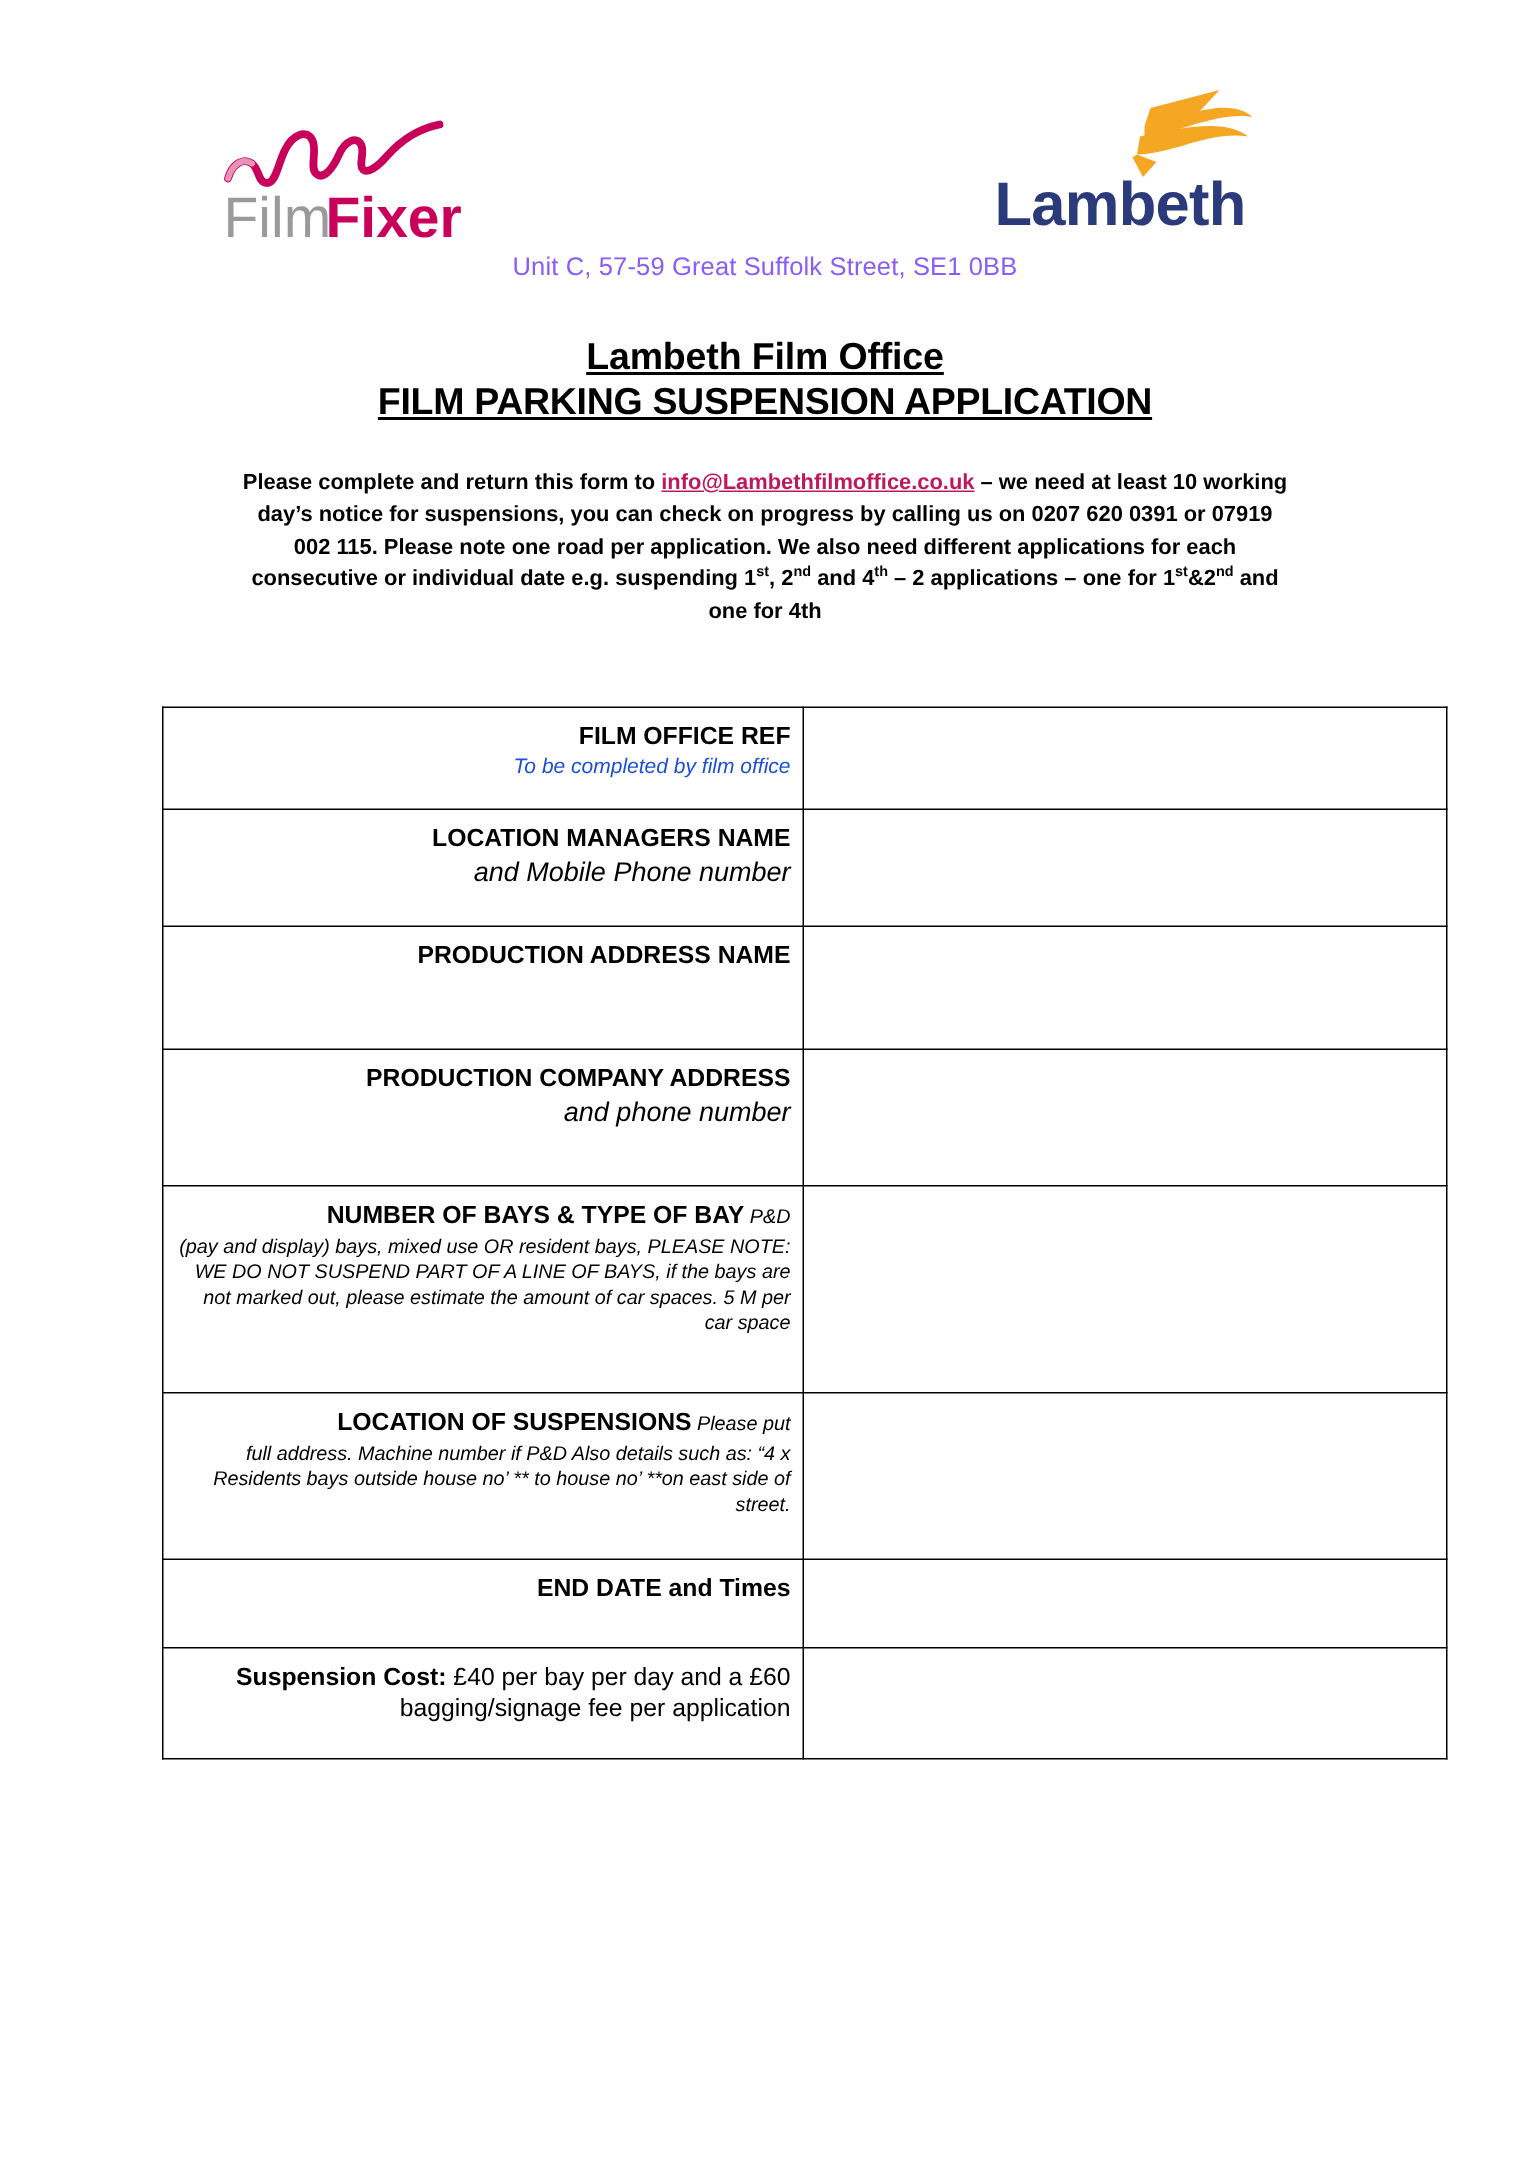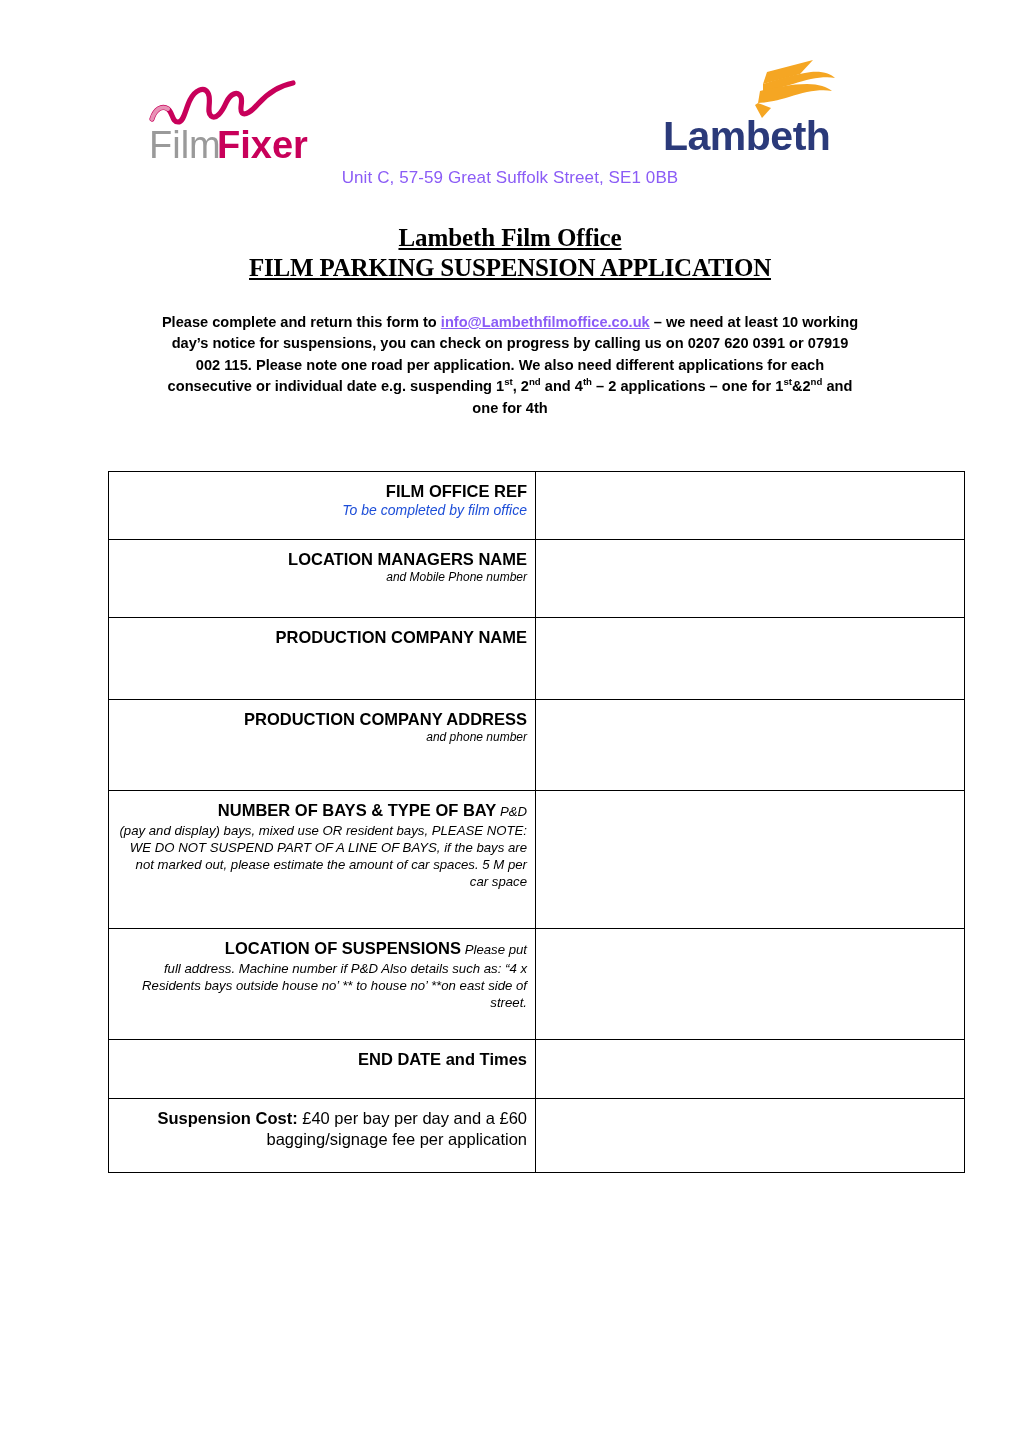--- a/index.html
+++ b/index.html
@@ -52,21 +52,20 @@
     letter-spacing: 0.1px;
   }
 
   
   .title-block {
     position: absolute;
     left: 0;
     right: 0;
     top: 224px;
     text-align: center;
-    font-family: Liberation Serif, serif;
   }
   .title-main {
     font-size: 25px;
     font-weight: bold;
     text-decoration: underline;
     line-height: 1.12;
     letter-spacing: -0.1px;
   }
   .title-sub {
     font-size: 25px;
@@ -83,21 +82,21 @@
     left: 160px;
     width: 700px;
     top: 312px;
     text-align: center;
     font-size: 14.6px;
     font-weight: bold;
     line-height: 1.47;
   }
   .instructions a,
   .instructions .email {
-    color: #8b5cf6;
+    color: #be185d;
     text-decoration: underline;
   }
   .instructions sup {
     font-size: 0.66em;
     vertical-align: super;
     line-height: 0;
   }
 
   
   .form-table {
@@ -116,21 +115,21 @@
   .form-table td.label-cell { width: 409px; text-align: right; }
   .form-table td.value-cell { width: 411px; }
 
   .lbl-strong {
     font-size: 16.5px;
     font-weight: bold;
     display: inline;
     line-height: 1.25;
   }
   .lbl-italic {
-    font-size: 12px;
+    font-size: 18px;
     font-style: italic;
     display: block;
     line-height: 1.25;
   }
   .lbl-note-red {
     font-size: 14px;
     font-style: italic;
     color: #1d4ed8;
     display: block;
     line-height: 1.25;
@@ -226,21 +225,21 @@
     <tr class="r-lm">
       <td class="label-cell pad-top-lm">
         <span class="lbl-strong">LOCATION MANAGERS NAME</span>
         <span class="lbl-italic">and Mobile Phone number</span>
       </td>
       <td class="value-cell"></td>
     </tr>
 
     <tr class="r-prodname">
       <td class="label-cell pad-top-pn">
-        <span class="lbl-strong">PRODUCTION COMPANY NAME</span>
+        <span class="lbl-strong">PRODUCTION ADDRESS NAME</span>
       </td>
       <td class="value-cell"></td>
     </tr>
 
     <tr class="r-prodaddr">
       <td class="label-cell">
         <span class="lbl-strong">PRODUCTION COMPANY ADDRESS</span>
         <span class="lbl-italic">and phone number</span>
       </td>
       <td class="value-cell"></td>

